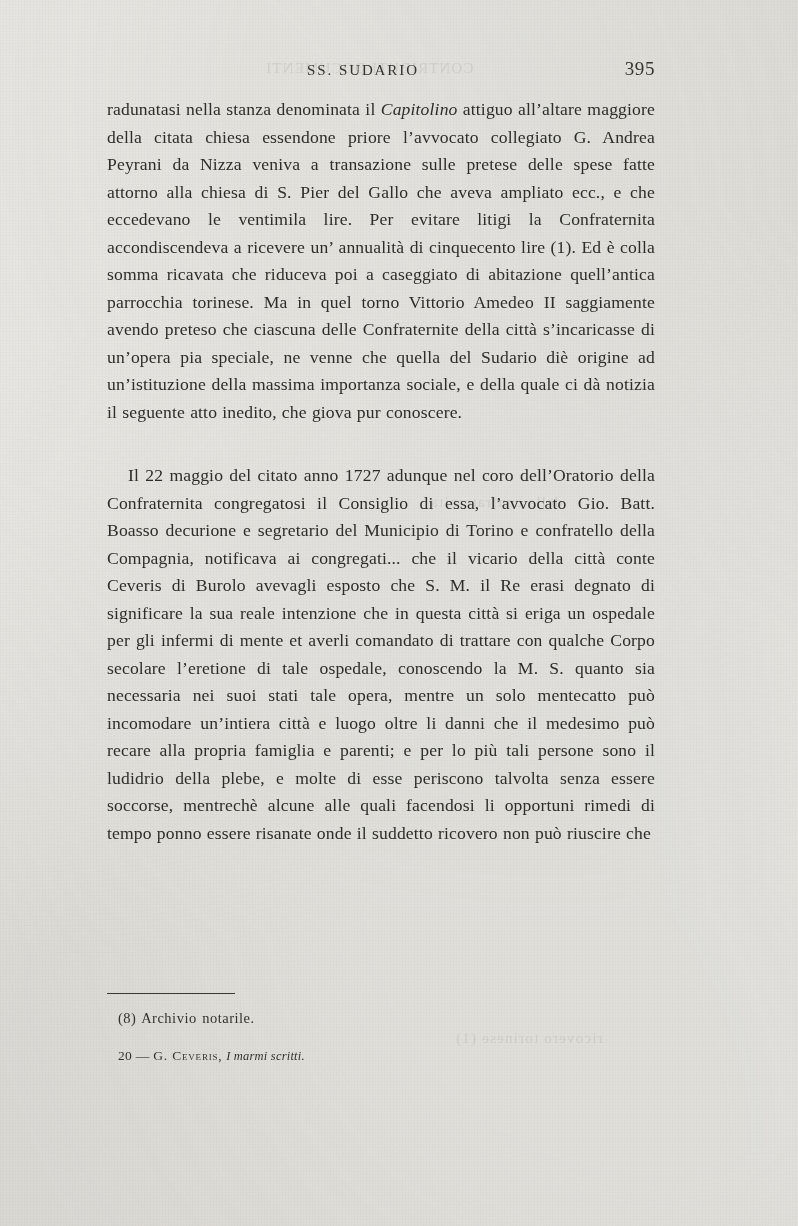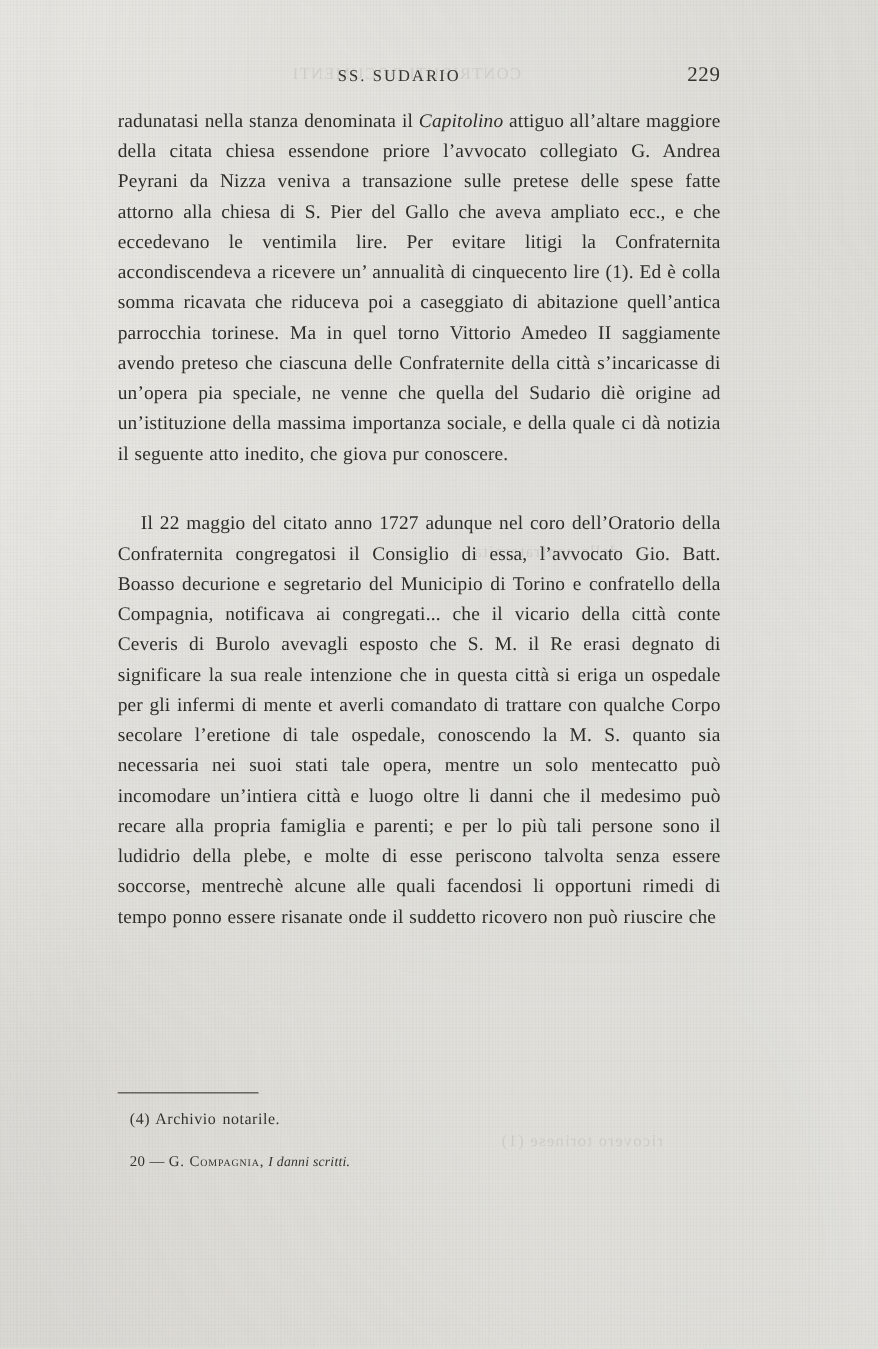--- a/index.html
+++ b/index.html
@@ -143,32 +143,32 @@
 
   <div class="grain"></div>
   <div class="grain2"></div>
 
   <div class="showthrough" style="left:265px; top:60px;">CONTRIBUTI DOCUMENTI</div>
   <div class="showthrough" style="left:430px; top:494px;">della confraternita</div>
   <div class="showthrough" style="left:455px; top:1030px;">ricovero torinese (1)</div>
 
   <div class="running-head">
     <div class="rh-title">SS. SUDARIO</div>
-    <div class="rh-folio">229</div>
+    <div class="rh-folio">395</div>
   </div>
 
   <div class="body-block">
     <p class="para"><span>radunatasi nella stanza denominata il </span><span class="it">Capitolino</span><span> attiguo all’altare maggiore della citata chiesa essendone priore l’avvocato collegiato G. Andrea Peyrani da Nizza veniva a transazione sulle pretese delle spese fatte attorno alla chiesa di S. Pier del Gallo che aveva ampliato ecc., e che eccedevano le ventimila lire. Per evitare litigi la Confraternita accondiscendeva a ricevere un’ annualità di cinquecento lire (1). Ed è colla somma ricavata che riduceva poi a caseggiato di abitazione quell’antica parrocchia torinese. Ma in quel torno Vittorio Amedeo II saggiamente avendo preteso che ciascuna delle Confraternite della città s’incaricasse di un’opera pia speciale, ne venne che quella del Sudario diè origine ad un’istituzione della massima importanza sociale, e della quale ci dà notizia il seguente atto inedito, che giova pur conoscere.</span></p>
     <p class="para">Il 22 maggio del citato anno 1727 adunque nel coro dell’Oratorio della Confraternita congregatosi il Consiglio di essa, l’avvocato Gio. Batt. Boasso decurione e segretario del Municipio di Torino e confratello della Compagnia, notificava ai congregati... che il vicario della città conte Ceveris di Burolo avevagli esposto che S. M. il Re erasi degnato di significare la sua reale intenzione che in questa città si eriga un ospedale per gli infermi di mente et averli comandato di trattare con qualche Corpo secolare l’eretione di tale ospedale, conoscendo la M. S. quanto sia necessaria nei suoi stati tale opera, mentre un solo mentecatto può incomodare un’intiera città e luogo oltre li danni che il medesimo può recare alla propria famiglia e parenti; e per lo più tali persone sono il ludidrio della plebe, e molte di esse periscono talvolta senza essere soccorse, mentrechè alcune alle quali facendosi li opportuni rimedi di tempo ponno essere risanate onde il suddetto ricovero non può riuscire che</p>
   </div>
 
   <div class="fn-rule"></div>
 
-  <div class="footnote">(4) Archivio notarile.</div>
+  <div class="footnote">(8) Archivio notarile.</div>
 
   <div class="signature">
     <span>20</span>
     <span>—</span>
-    <span class="sc">G. Compagnia,</span>
-    <span class="sig-title">I danni scritti.</span>
+    <span class="sc">G. Ceveris,</span>
+    <span class="sig-title">I marmi scritti.</span>
   </div>
 
 </div>
 
 </body></html>

